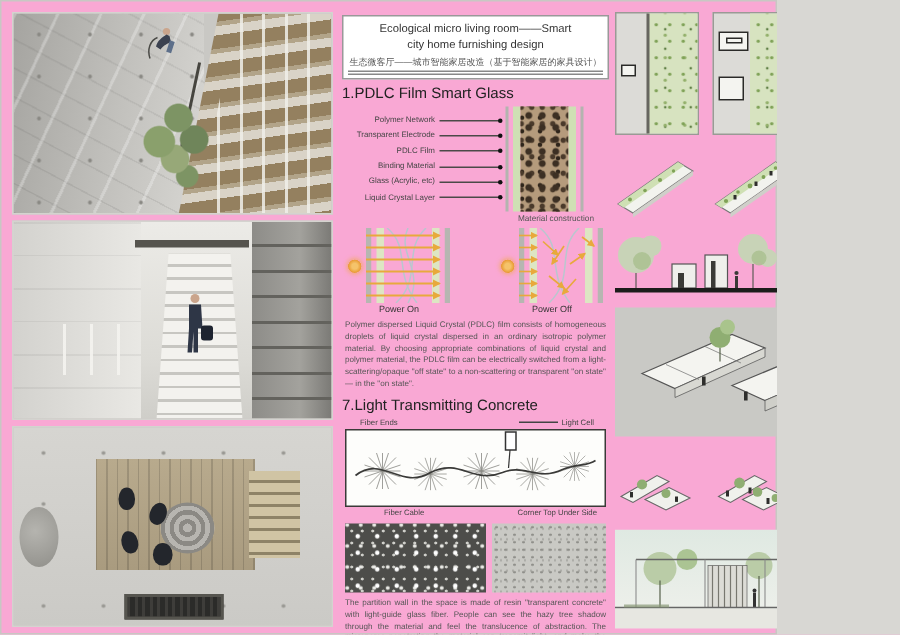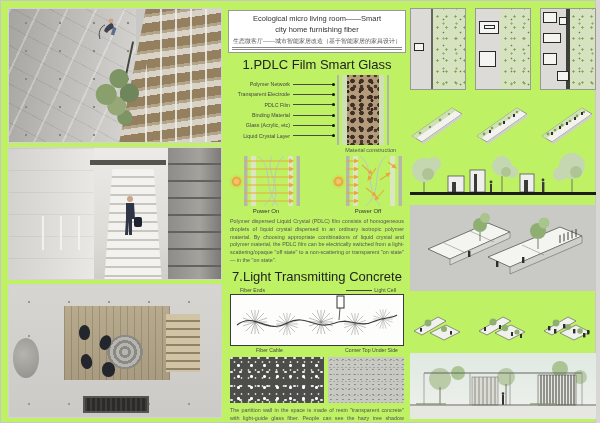--- a/index.html
+++ b/index.html
@@ -1,16 +1,16 @@
 <!DOCTYPE html>
 <html><head>
 <meta charset="utf-8">
 <style>
   html,body{margin:0;padding:0;background:#d8d7d3;font-family:"Liberation Sans",sans-serif;}
-  .board{position:relative;width:596px;height:423px;background:#bef264;overflow:hidden;
+  .board{position:relative;width:518px;height:423px;background:#f9a8d4;overflow:hidden;
          box-shadow:inset 0 0 0 1px #c8c7c3;}
   
   .col-left{position:absolute;left:8px;top:8px;width:214px;}
   .photo{position:relative;width:214px;overflow:hidden;background:#c9c8c4;border:1px solid #d4d3cf;box-sizing:border-box;}
   .photo1{height:135px;margin-bottom:4px;}
   .photo2{height:133px;margin-bottom:4px;}
   .photo3{height:134px;}
   .p1-wall{position:absolute;left:0;top:0;width:60%;height:100%;
     background:
      radial-gradient(circle,#8a8984 1px,transparent 1.6px),
@@ -59,21 +59,21 @@
     border:2px solid #56554f;box-sizing:border-box;
     background-image:repeating-linear-gradient(90deg,#3e3d3a 0 2px,transparent 2px 5px);}
   .p3-person{position:absolute;width:11px;height:15px;border-radius:50% 50% 46% 46%;background:#23262c;}
   .p3-blob{position:absolute;left:2%;top:40%;width:26px;height:40px;border-radius:50%;
     background:radial-gradient(circle at 40% 40%,#b5b4af,#8f8e89);}
   
   .col-mid{position:absolute;left:228px;top:10px;width:178px;color:#333;}
   .title-box{border:1px solid #999;padding:3px 3px 2px;text-align:center;background:#fff;}
   .ptitle{font-size:7.5px;line-height:1.4;color:#333;}
   .subtitle{font-size:6px;color:#555;margin-top:2px;padding-bottom:1px;border-bottom:3px double #888;}
-  .sec-head{font-size:13px;color:#222;margin:4px 0 3px;text-align:center;}
+  .sec-head{font-size:10px;color:#222;margin:4px 0 3px;}
   .pdlc{display:flex;height:70px;margin-left:2px;}
   .pdlc-labels{width:104px;display:flex;flex-direction:column;justify-content:space-around;padding:4px 0;}
   .plabel{display:flex;align-items:center;font-size:5.3px;color:#444;}
   .ltxt{min-width:60px;text-align:right;white-space:nowrap;}
   .lead{flex:1;height:1px;background:#4a4a48;margin-left:3px;position:relative;}
   .lead::after{content:"";position:absolute;right:-1px;top:-1px;width:3px;height:3px;background:#111;border-radius:50%;}
   .pdlc-stack{width:52px;margin-left:3px;display:flex;align-items:stretch;}
   .strip-gray{width:2px;background:#b4b4af;}
   .strip-gap{width:3px;}
   .strip-green{width:5px;background:#cfe0b4;}
@@ -171,21 +171,21 @@
       <div class="p3-person" style="left:43%;top:38%;transform:rotate(20deg);"></div>
       <div class="p3-person" style="left:34%;top:52%;transform:rotate(-14deg);"></div>
       <div class="p3-person" style="left:44%;top:58%;width:13px;"></div>
     </div>
   </div>
 
   <div class="col-mid">
     <div class="title-box">
       <div class="ptitle">
         <span>Ecological micro living room——Smart</span><br>
-        <span>city home furnishing fiber</span>
+        <span>city home furnishing design</span>
       </div>
       <div class="subtitle">生态微客厅——城市智能家居改造（基于智能家居的家具设计）</div>
     </div>
 
     <div class="sec-head">1.PDLC Film Smart Glass</div>
 
     <div class="pdlc">
       <div class="pdlc-labels">
         <div class="plabel">
             <span class="ltxt">Polymer Network</span>

